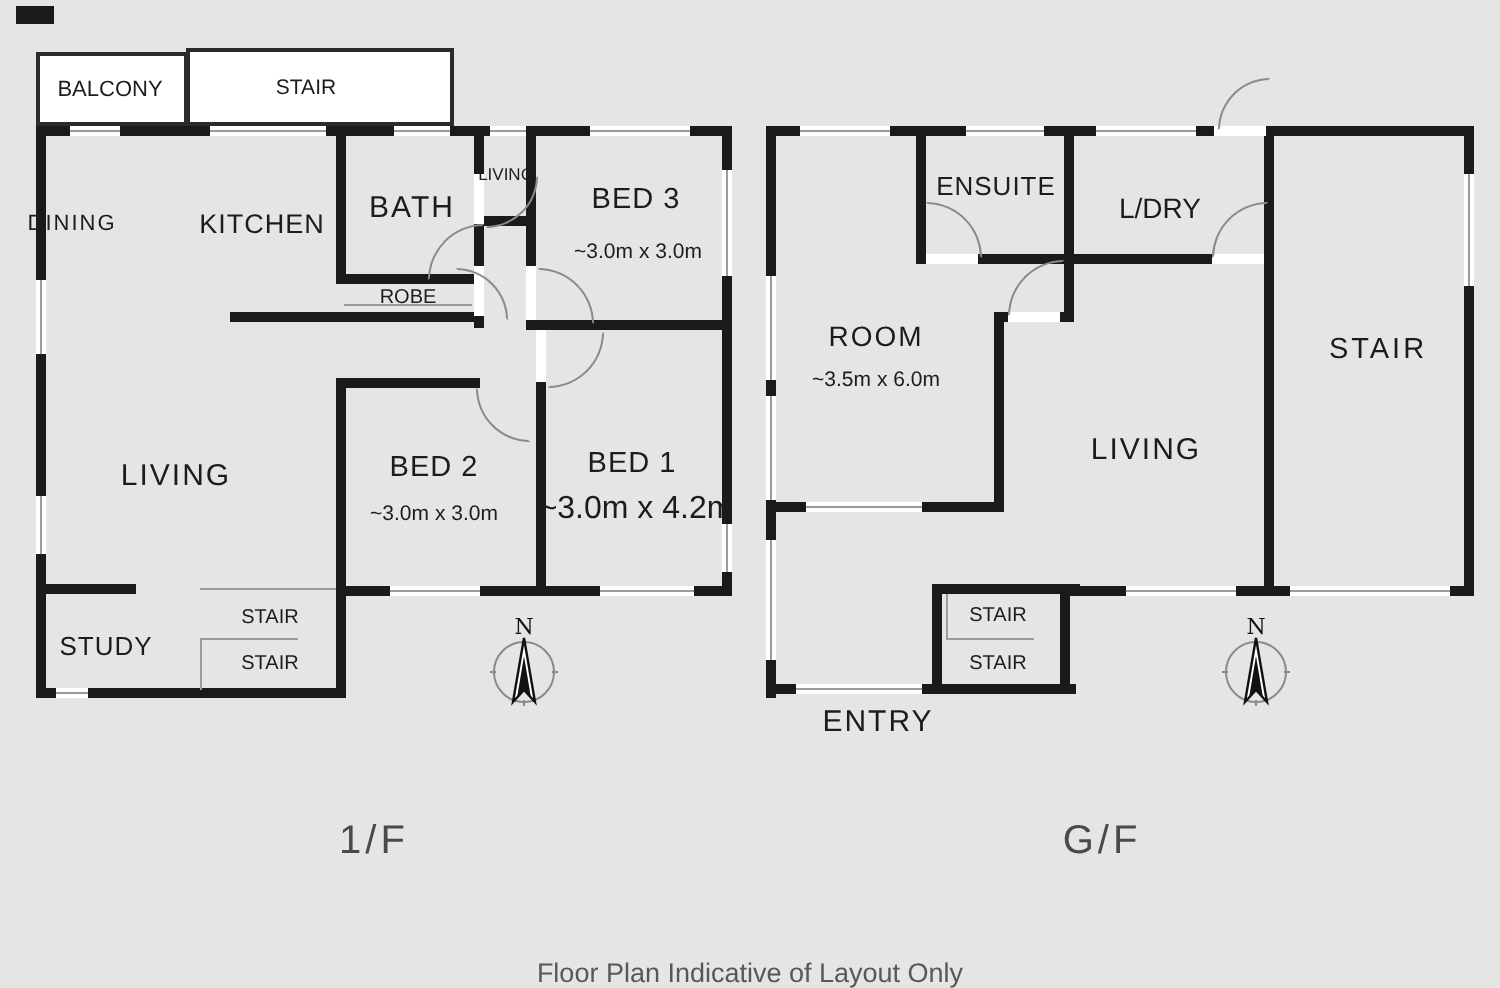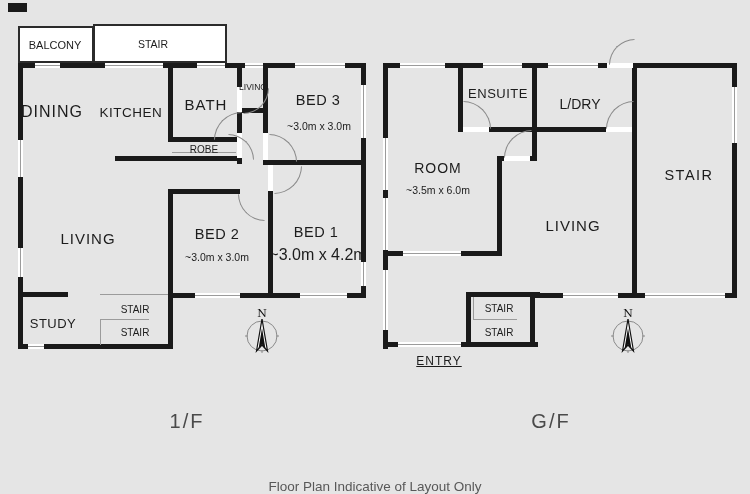--- a/index.html
+++ b/index.html
@@ -77,21 +77,21 @@
     <div class="arc br" style="left:274px;top:166px;width:26px;height:26px;"></div>
     <div class="arc bl" style="left:238px;top:194px;width:25px;height:25px;"></div>
 
     <div class="gline" style="left:172px;top:152px;width:64px;height:1px;"></div>
     <div class="gline" style="left:100px;top:294px;width:68px;height:1px;"></div>
     <div class="gline" style="left:100px;top:319px;width:1px;height:26px;"></div>
     <div class="gline" style="left:100px;top:319px;width:49px;height:1px;"></div>
 
     <div class="lbl" style="left:55px;top:45px;font-size:11px;">BALCONY</div>
     <div class="lbl" style="left:153px;top:44px;font-size:10.5px;">STAIR</div>
-    <div class="lbl" style="left:52px;top:112px;font-size:16px;letter-spacing:1px;">DINING</div>
+    <div class="lbl" style="left:36px;top:112px;font-size:11px;letter-spacing:1px;">DINING</div>
     <div class="lbl" style="left:131px;top:112px;font-size:13.5px;letter-spacing:.5px;">KITCHEN</div>
     <div class="lbl" style="left:206px;top:104px;font-size:15px;letter-spacing:1px;">BATH</div>
     <div class="lbl" style="left:253px;top:87px;font-size:8.5px;">LIVING</div>
     <div class="lbl" style="left:318px;top:100px;font-size:14.5px;letter-spacing:.5px;">BED 3</div>
     <div class="lbl" style="left:319px;top:126px;font-size:10.5px;">~3.0m x 3.0m</div>
     <div class="lbl" style="left:204px;top:149px;font-size:10px;">ROBE</div>
     <div class="lbl" style="left:88px;top:238px;font-size:15px;letter-spacing:1px;">LIVING</div>
     <div class="lbl" style="left:217px;top:234px;font-size:14.5px;letter-spacing:.5px;">BED 2</div>
     <div class="lbl" style="left:217px;top:257px;font-size:10.5px;">~3.0m x 3.0m</div>
     <div class="lbl" style="left:316px;top:232px;font-size:14.5px;letter-spacing:.5px;">BED 1</div>
@@ -160,21 +160,21 @@
     <div class="gline" style="left:473px;top:319px;width:44px;height:1px;"></div>
 
     <div class="lbl" style="left:498px;top:93px;font-size:13px;letter-spacing:.5px;">ENSUITE</div>
     <div class="lbl" style="left:580px;top:104px;font-size:14px;">L/DRY</div>
     <div class="lbl" style="left:438px;top:168px;font-size:14px;letter-spacing:1px;">ROOM</div>
     <div class="lbl" style="left:438px;top:190px;font-size:10.5px;">~3.5m x 6.0m</div>
     <div class="lbl" style="left:689px;top:175px;font-size:14.5px;letter-spacing:1.5px;">STAIR</div>
     <div class="lbl" style="left:573px;top:225px;font-size:15px;letter-spacing:1px;">LIVING</div>
     <div class="lbl" style="left:499px;top:308px;font-size:10px;">STAIR</div>
     <div class="lbl" style="left:499px;top:332px;font-size:10px;">STAIR</div>
-    <div class="lbl" style="left:439px;top:361px;font-size:12px;letter-spacing:1px;text-decoration:underline;">ENTRY</div>
+    <div class="lbl" style="left:439px;top:361px;font-size:15px;letter-spacing:1px;">ENTRY</div>
     <div class="title" style="left:551px;top:421px;">G/F</div>
 
     <svg class="compass" style="left:608px;top:306px;" viewBox="0 0 40 48">
       <text x="20" y="11" font-size="11" text-anchor="middle" fill="#111" font-family="DejaVu Serif, serif">N</text>
       <circle cx="20" cy="30" r="15" fill="none" stroke="#8a8a8a" stroke-width="1"></circle>
       <line x1="20" y1="13" x2="20" y2="16" stroke="#8a8a8a" stroke-width="1"></line>
       <line x1="20" y1="44" x2="20" y2="47" stroke="#8a8a8a" stroke-width="1"></line>
       <line x1="3" y1="30" x2="6" y2="30" stroke="#8a8a8a" stroke-width="1"></line>
       <line x1="34" y1="30" x2="37" y2="30" stroke="#8a8a8a" stroke-width="1"></line>
       <polygon points="20,13 25.5,45 20,39 14.5,45" fill="#fff" stroke="#111" stroke-width="1.2"></polygon>

